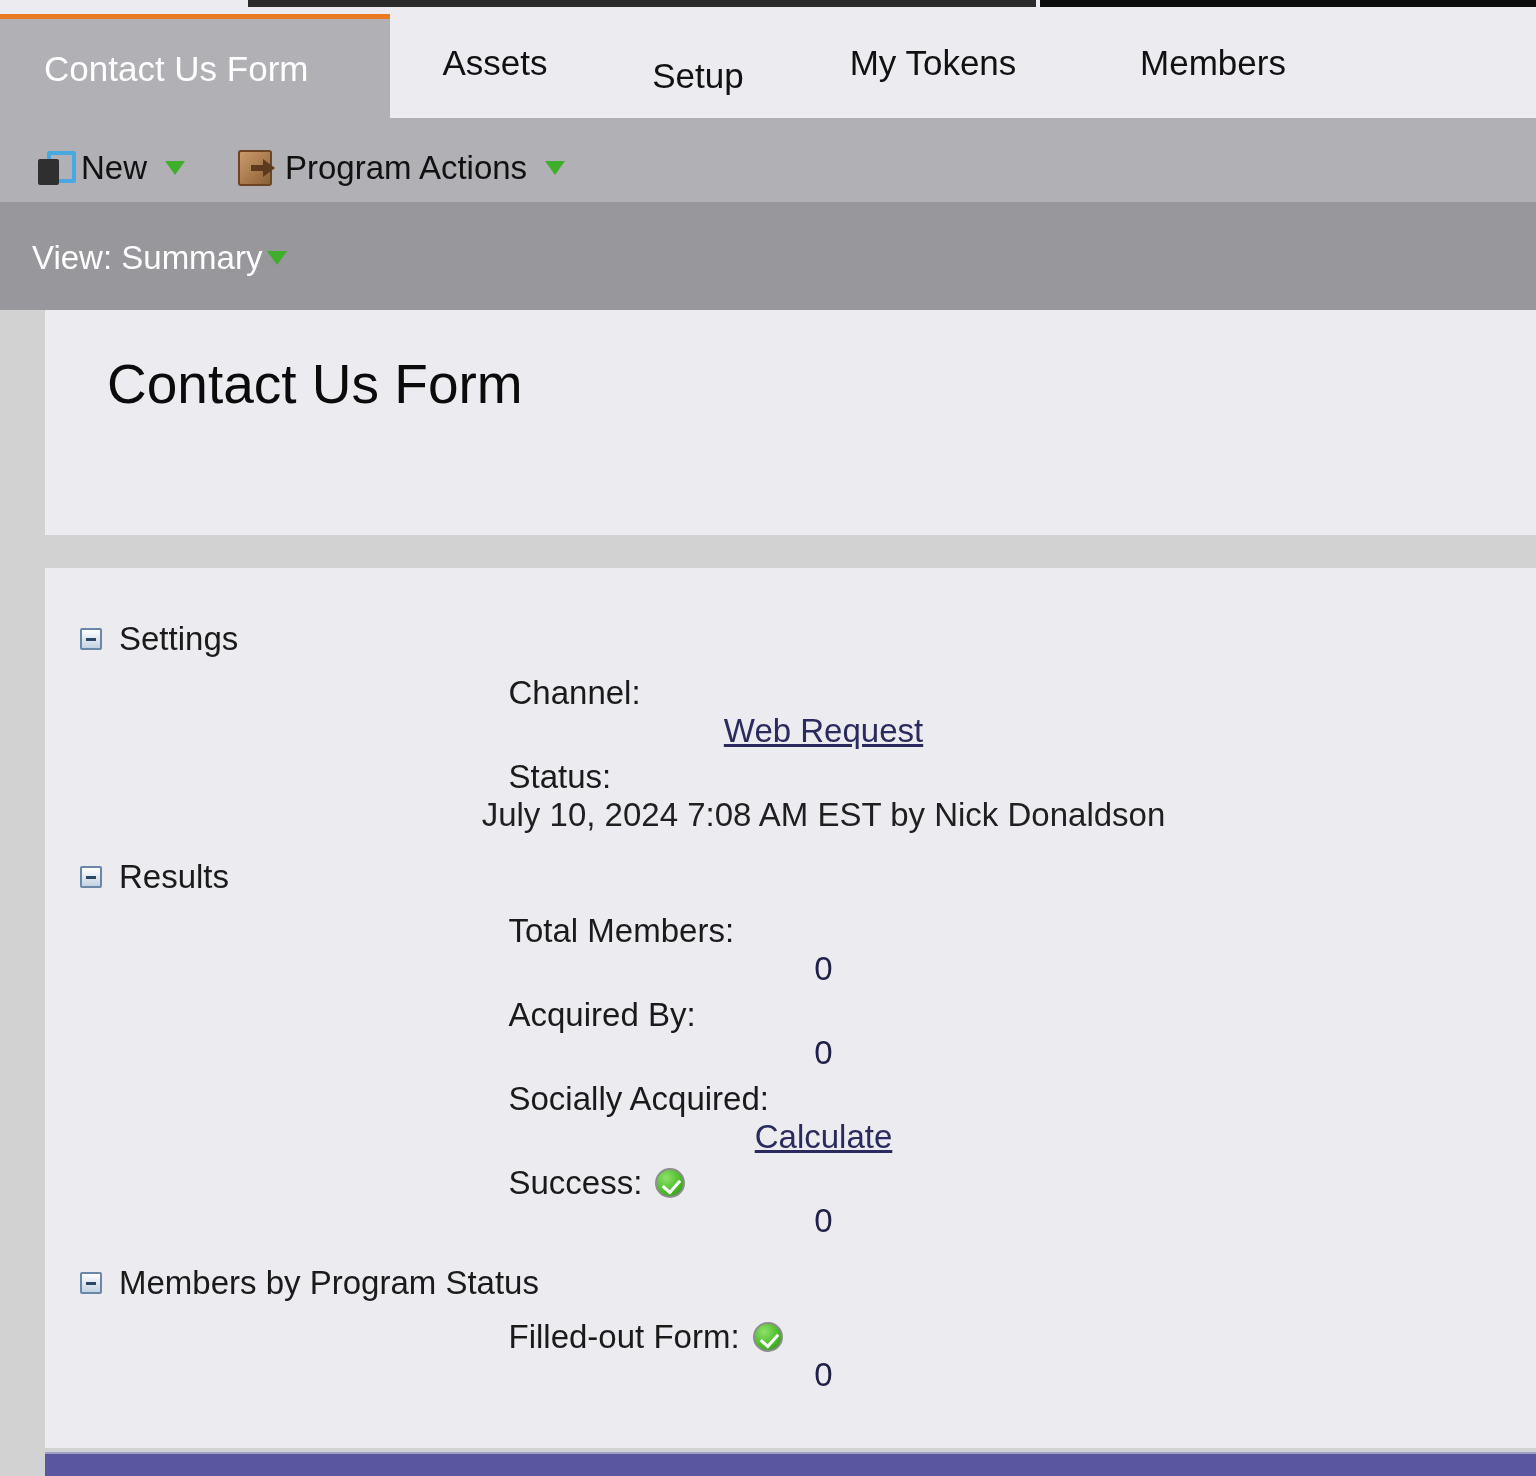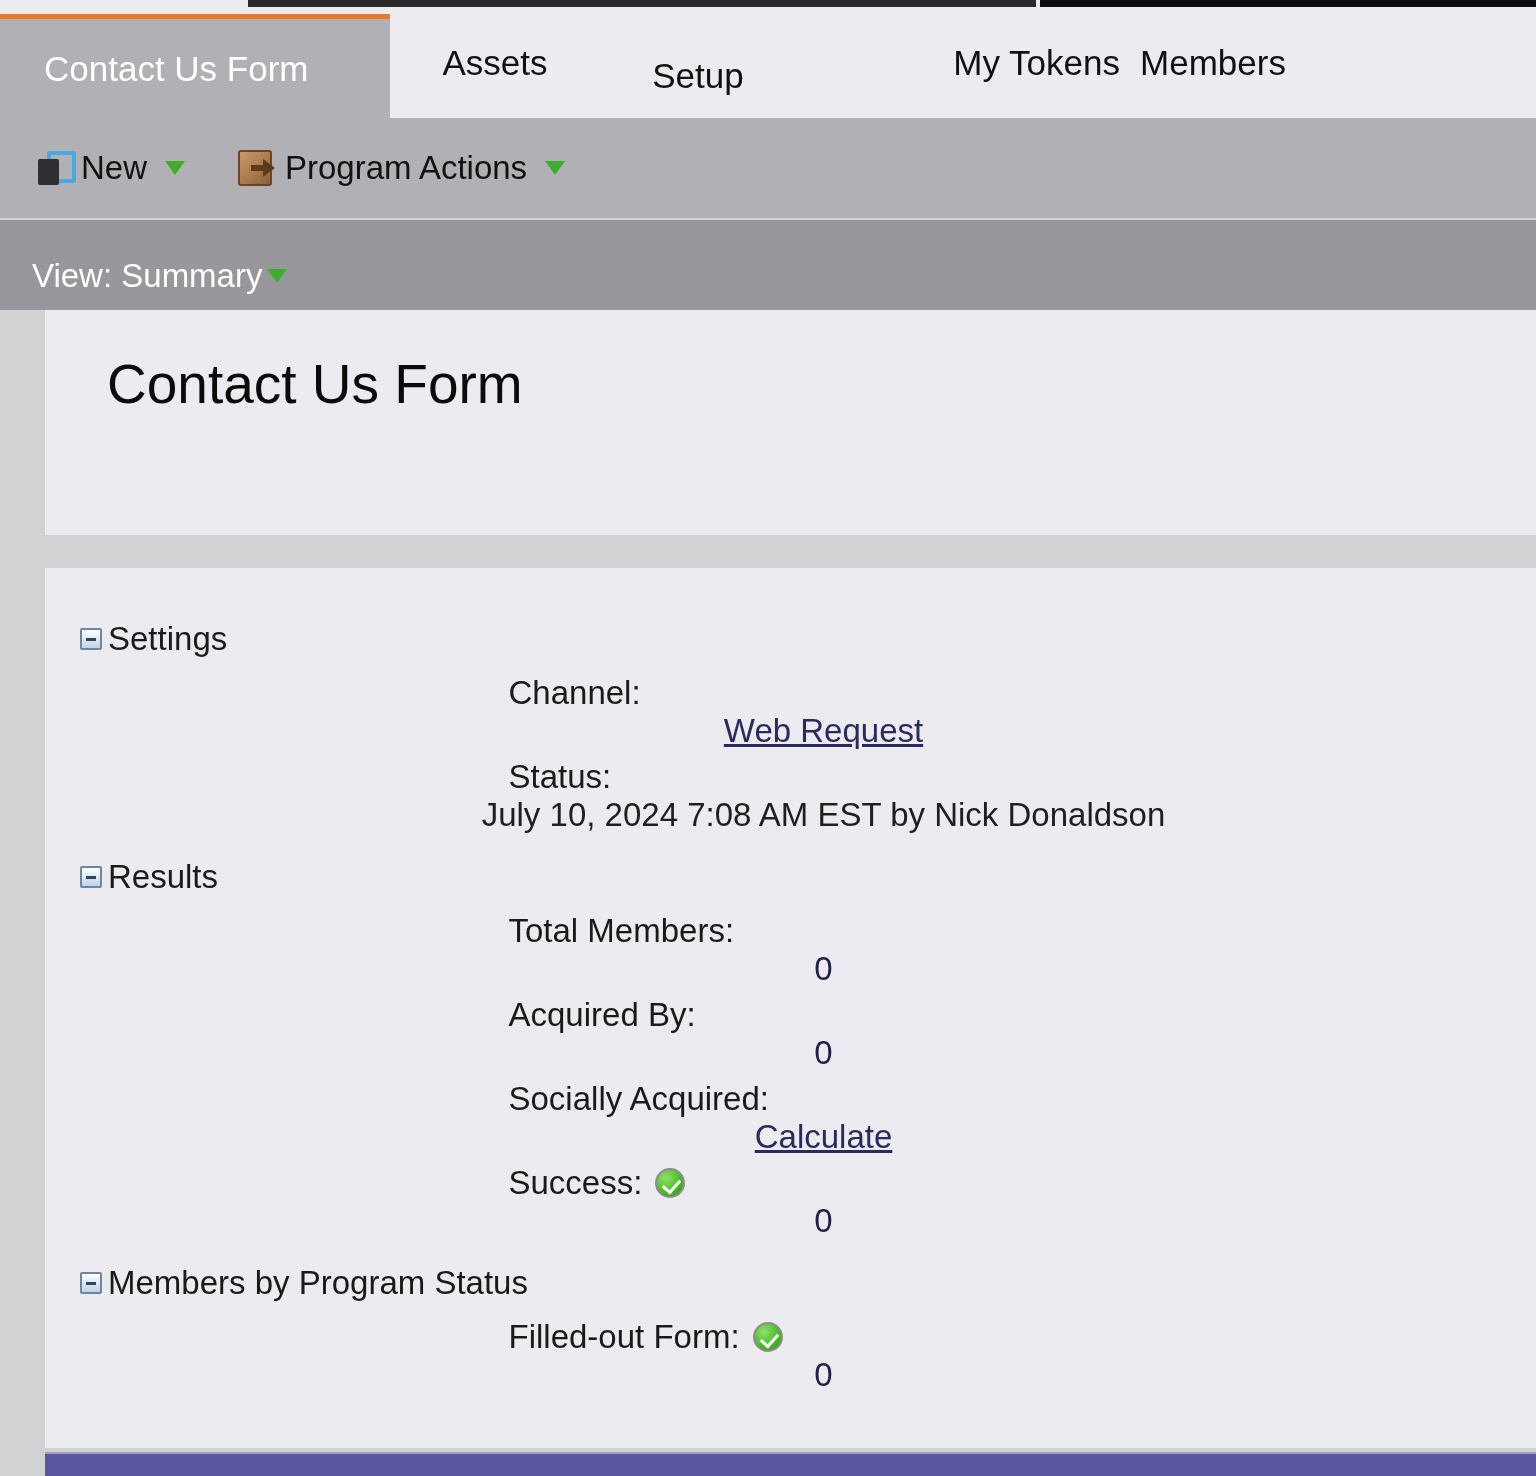--- a/index.html
+++ b/index.html
@@ -71,21 +71,21 @@
     color: #ffffff;
     left: 0;
     width: 390px;
     top: 12px;
     height: 99px;
     justify-content: flex-start;
     padding-left: 44px;
   }
   .tab-assets  { left: 392px;  width: 206px; }
   .tab-setup   { left: 598px;  width: 200px; margin-top: 13px; }
-  .tab-tokens  { left: 830px;  width: 290px; justify-content: flex-end; }
+  .tab-tokens  { left: 788px;  width: 290px; }
   .tab-members { left: 1088px; width: 250px; }
 
   
   .toolbar {
     position: absolute;
     top: 118px; left: 0;
     width: 1536px; height: 100px;
     background: #b0b0b5;
   }
   .tb-item {
@@ -169,21 +169,21 @@
   .caret-sm {
     border-left-width: 10px;
     border-right-width: 10px;
     border-top-width: 14px;
     border-top-color: #3fae2a;
   }
 
   
   .viewbar {
     position: absolute;
-    top: 220px; left: 0;
+    top: 202px; left: 0;
     width: 1536px; height: 112px;
     background: #97979c;
     display: flex;
     align-items: center;
     padding-left: 32px;
     gap: 0;
     cursor: pointer;
   }
   .viewbar-label {
     font-size: 33px;
@@ -229,21 +229,21 @@
     position: relative;
     display: flex;
     align-items: center;
     height: 84px;
   }
 
   
   .section-row {
     height: 70px;
     padding-left: 35px;
-    gap: 6px;
+    gap: 17px;
   }
   .section-title {
     font-size: 33px;
     color: #1a1a1a;
     white-space: nowrap;
   }
 
   
   .collapse-box {
     width: 22px; height: 22px;

